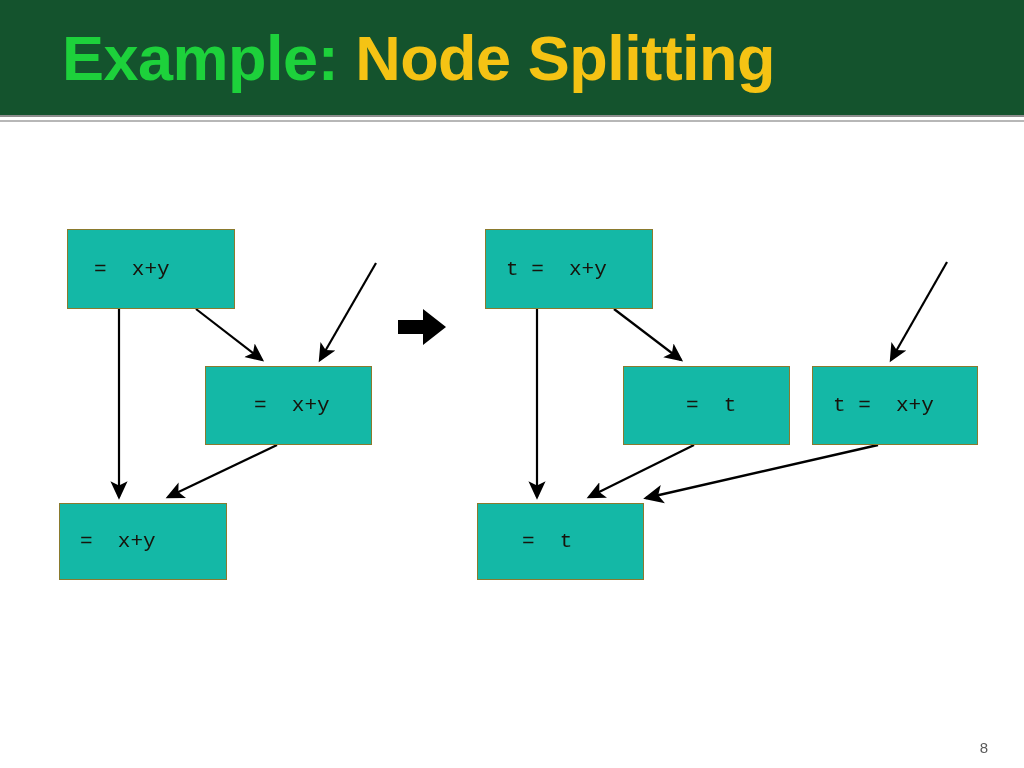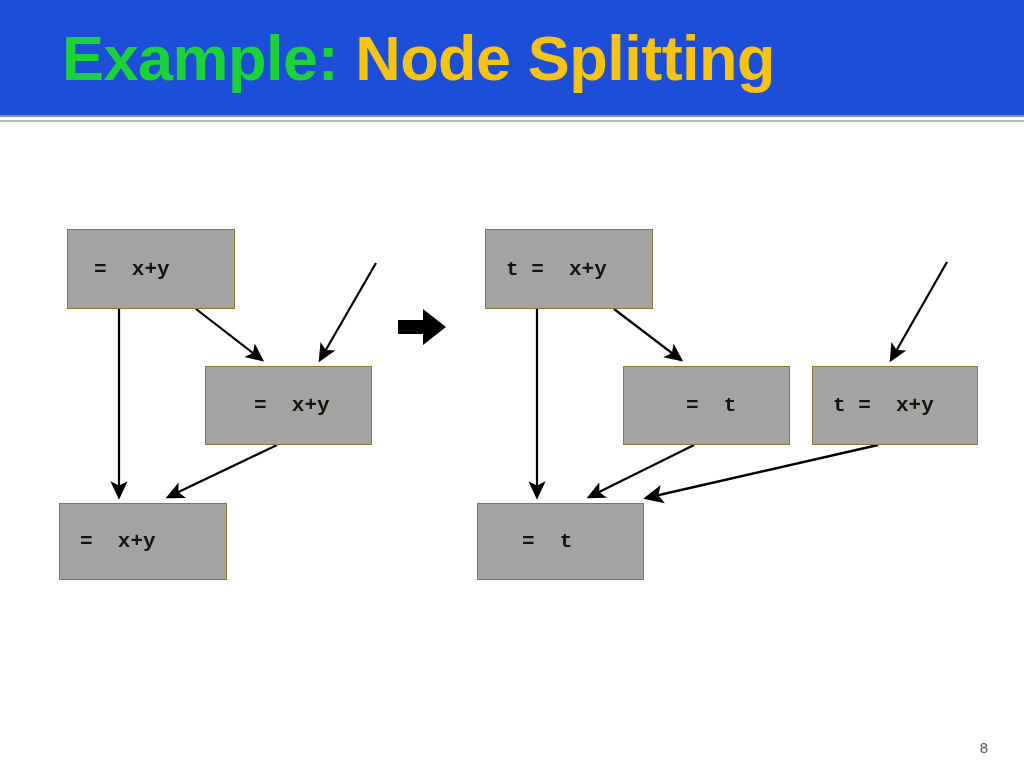--- a/index.html
+++ b/index.html
@@ -15,21 +15,21 @@
     overflow: hidden;
     position: relative;
   }
 
   
   #slide-header {
     position: absolute;
     left: 0; top: 0;
     width: 1024px;
     height: 115px;
-    background: #1d4ed8;
+    background: #14532d;
     overflow: hidden;
     text-align: right;
   }
   #slide-title {
     position: absolute;
     left: 62px;
     top: 22px;
     font-size: 63px;
     line-height: 72px;
     font-weight: bold;
@@ -74,26 +74,25 @@
   #edge-layer {
     position: absolute;
     left: 0; top: 0;
     width: 1024px;
     height: 644px;
   }
 
   .cfg-node {
     position: absolute;
     box-sizing: border-box;
-    background: #a3a3a3;
+    background: #14b8a6;
     border: 1.5px solid #8a7a2e;
     display: flex;
     align-items: center;
     z-index: 3;
-    font-weight: bold;
   }
   .cfg-node .node-code {
     font-family: "Liberation Mono", "DejaVu Sans Mono", monospace;
     font-size: 21px;
     color: #17140c;
     white-space: pre;
     letter-spacing: 0px;
   }
 
   

